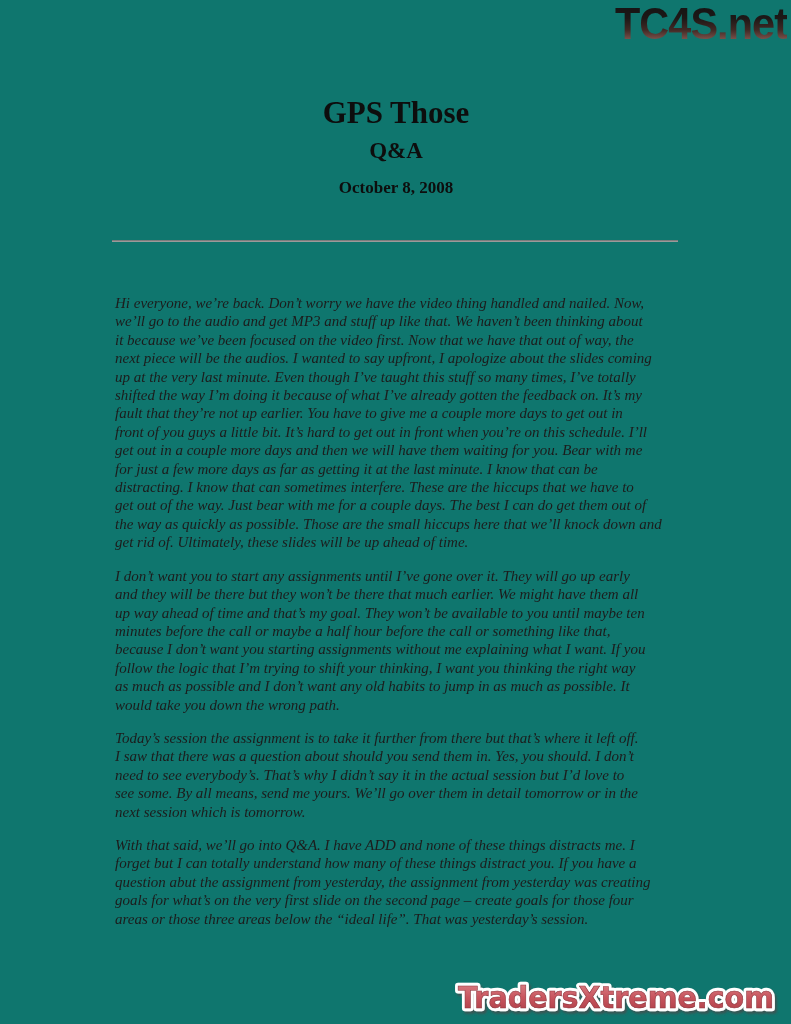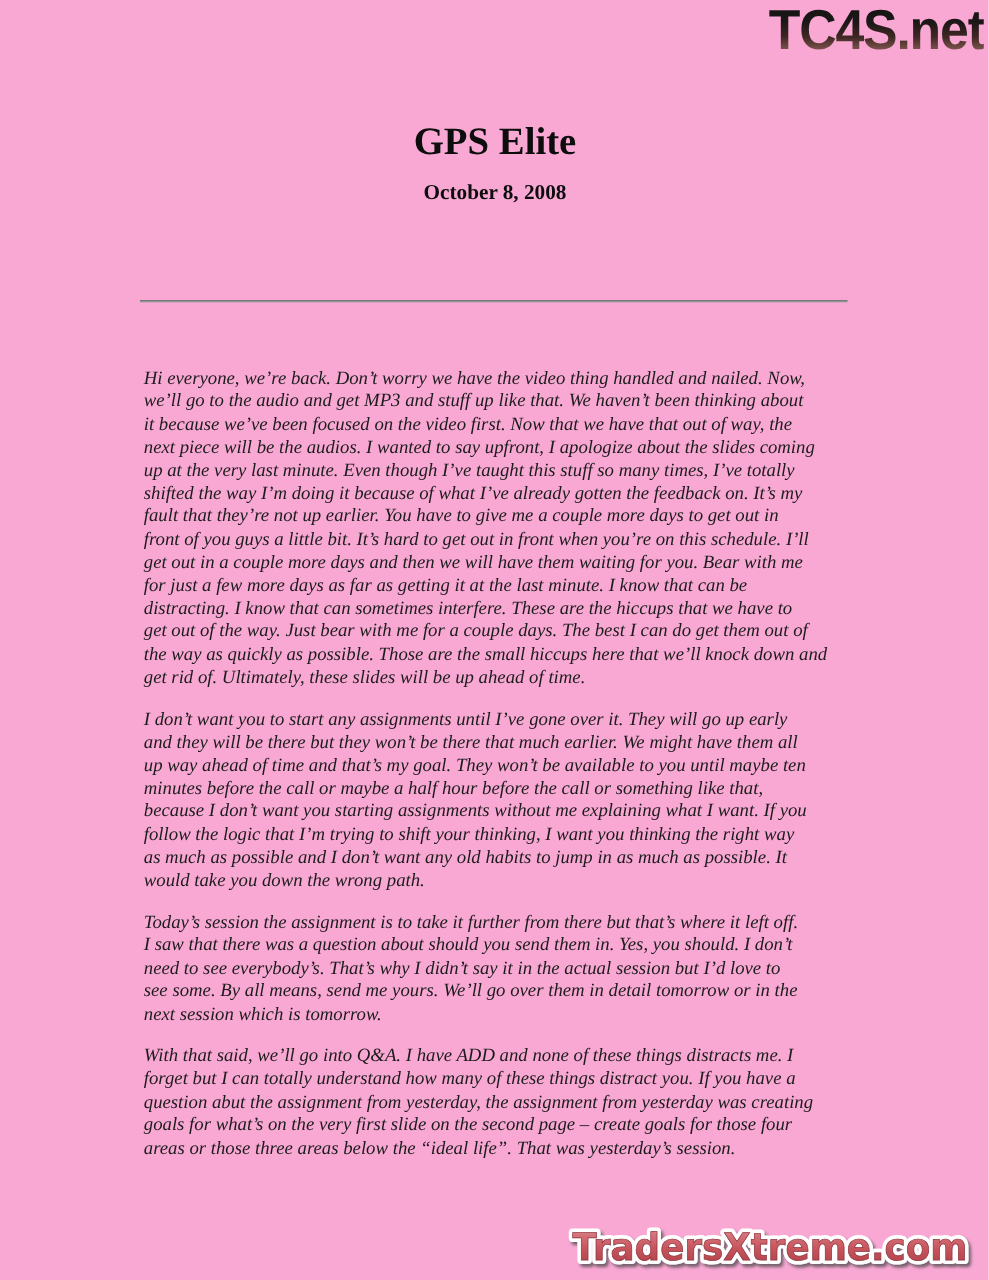--- a/index.html
+++ b/index.html
@@ -1,18 +1,18 @@
 <!DOCTYPE html>
 <html><head>
 <meta charset="utf-8">
 <style>
   html,body { margin:0; padding:0; background:#ffffff; }
   .page {
     position:relative; width:791px; height:1024px;
-    background:#f9a8d4; overflow:hidden;
+    background:#0f766e; overflow:hidden;
     font-family:"Liberation Serif", serif;
   }
 
   
   .tc4s-logo {
     position:absolute; top:0px; right:4px;
     font-family:"Liberation Sans", sans-serif;
     font-weight:bold; font-size:45px; line-height:48px; letter-spacing:-1px;
     background:linear-gradient(180deg,#121212 0%,#1d1817 38%,#402824 62%,#7a524b 82%,#a18e88 100%);
     -webkit-background-clip:text; background-clip:text; color:transparent;
@@ -52,21 +52,22 @@
   .tx-front { font:bold 30px "DejaVu Sans", sans-serif; fill:url(#txGrad); stroke:#8c343c; stroke-width:.6; }
 </style>
 </head>
 <body>
 
 <div class="page">
 
   <div class="tc4s-logo">TC4S.net</div>
 
   <div class="title-block">
-    <h1 class="doc-title">GPS Elite</h1>
+    <h1 class="doc-title">GPS Those</h1>
+    <h2 class="doc-subtitle">Q&amp;A</h2>
     <div class="doc-date">October 8, 2008</div>
   </div>
 
   <div class="divider"></div>
 
   <div class="body-text">
     <p>Hi everyone, we’re back. Don’t worry we have the video thing handled and nailed. Now,
 we’ll go to the audio and get MP3 and stuff up like that. We haven’t been thinking about
 it because we’ve been focused on the video first. Now that we have that out of way, the
 next piece will be the audios. I wanted to say upfront, I apologize about the slides coming

